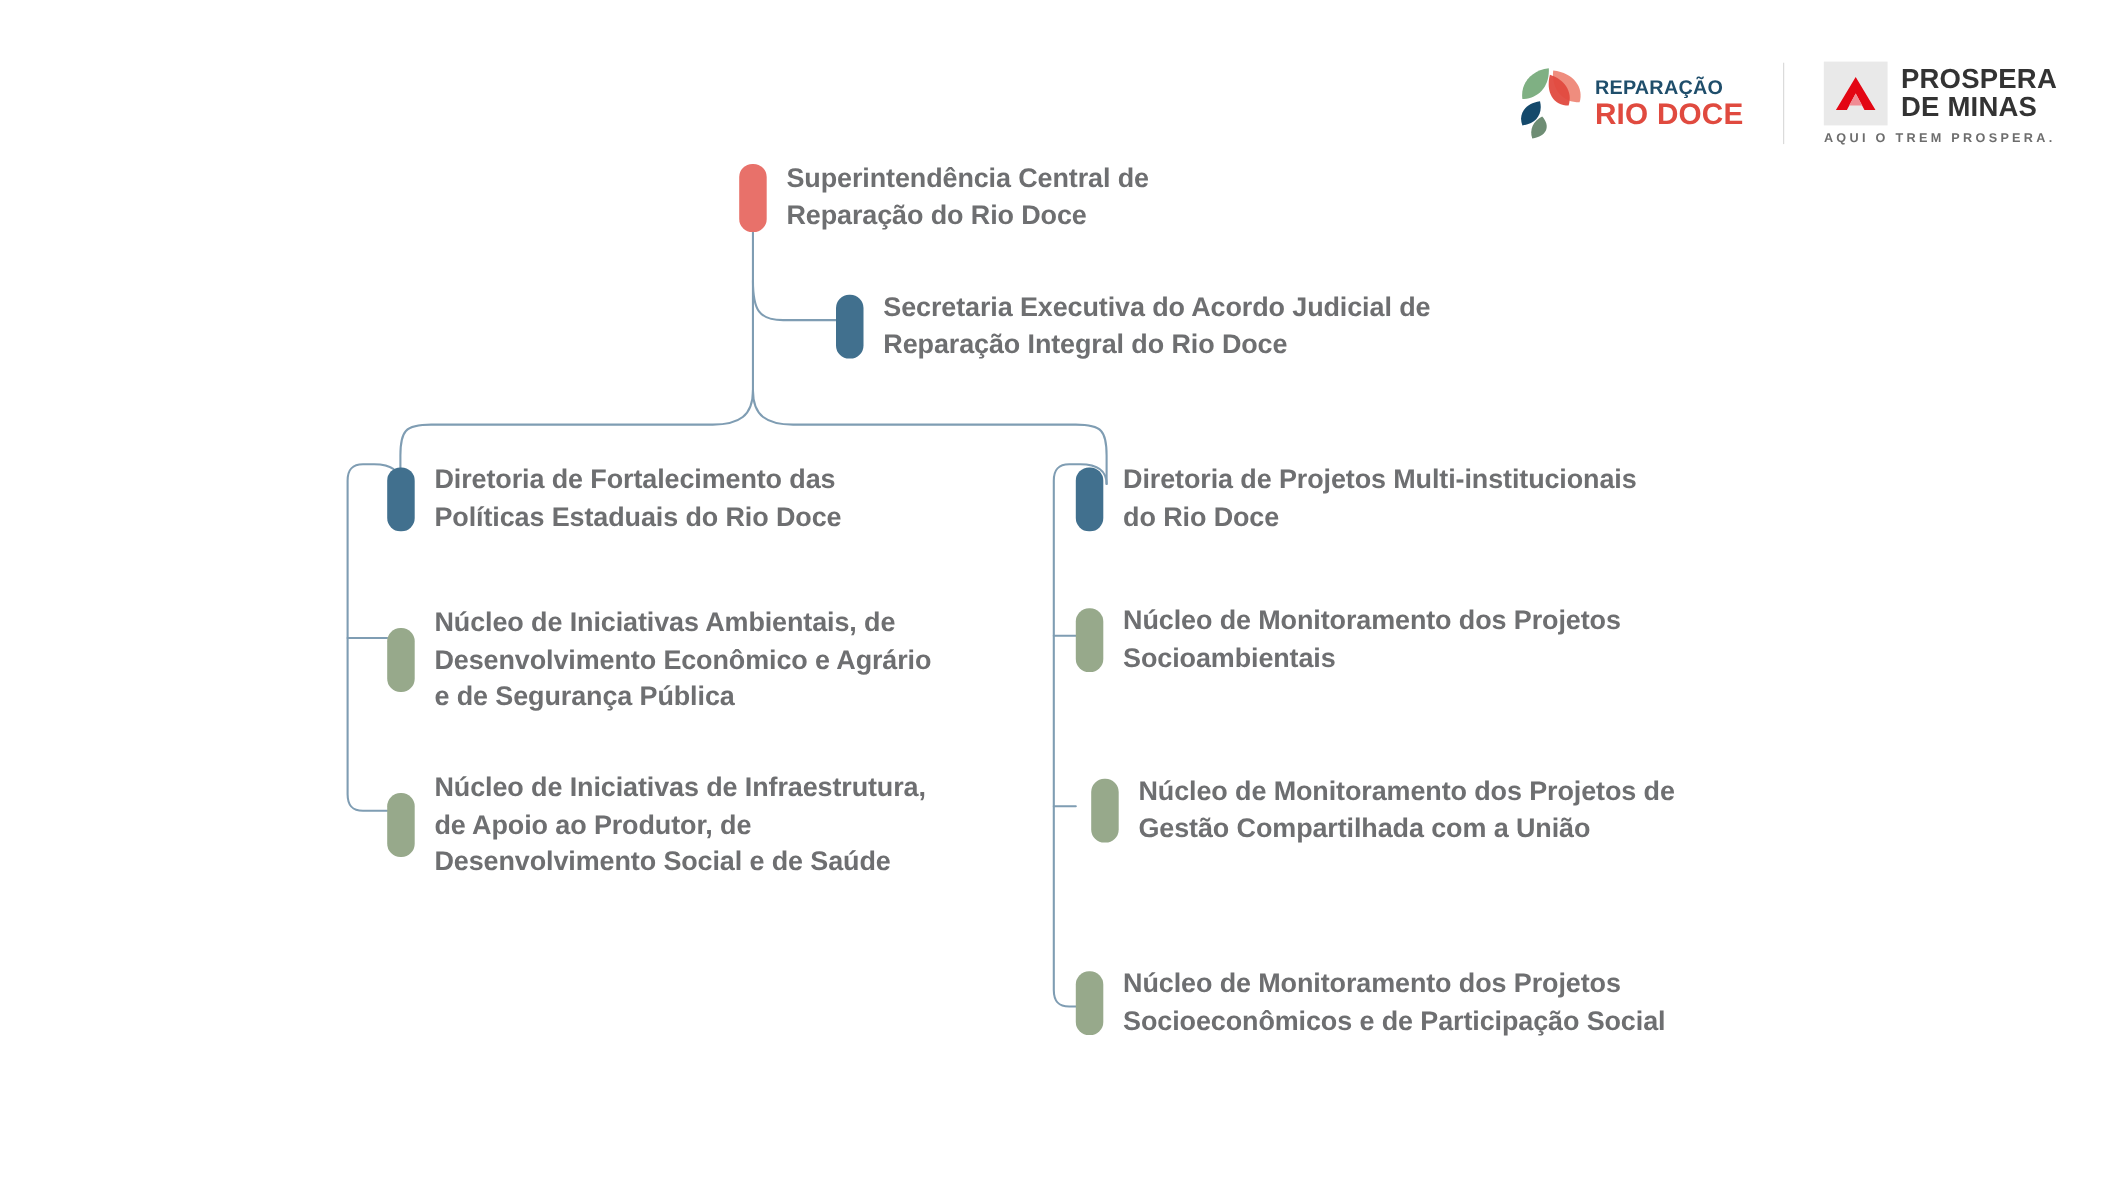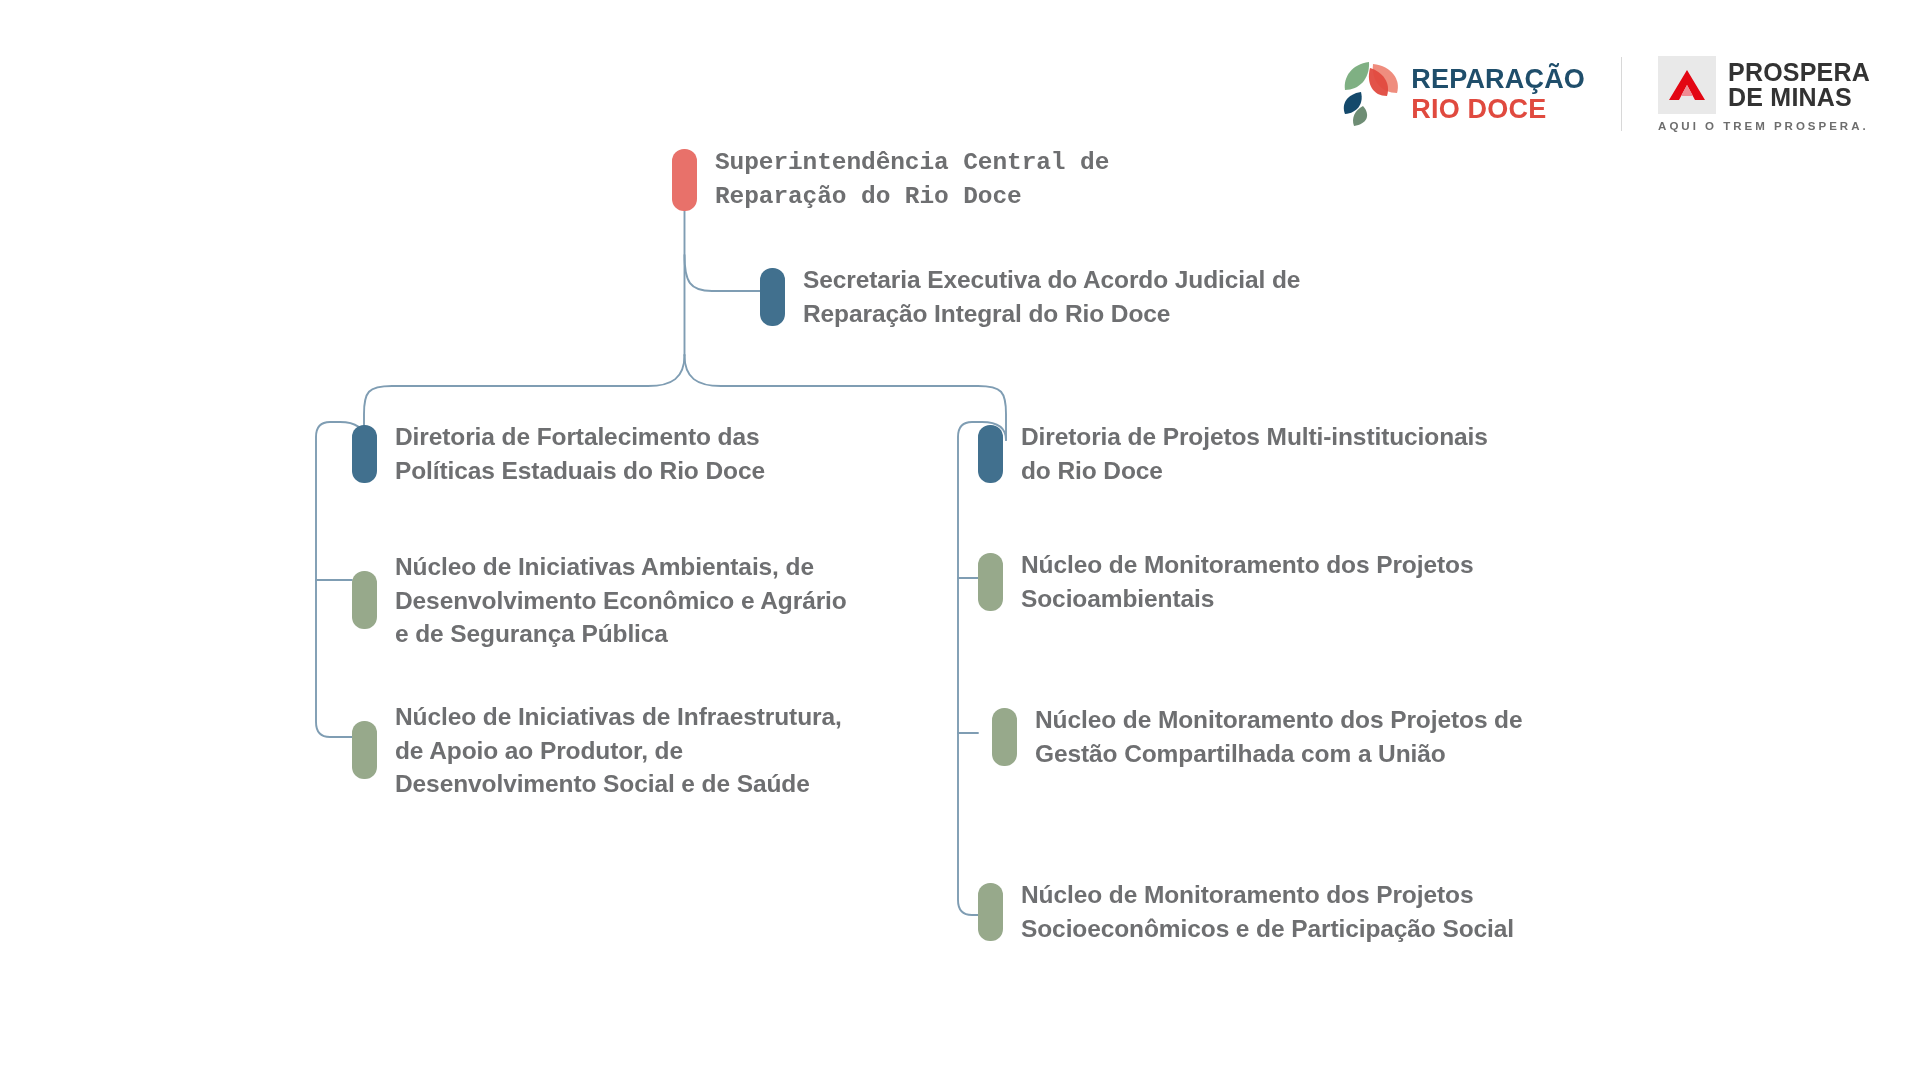--- a/index.html
+++ b/index.html
@@ -52,21 +52,21 @@
     white-space: pre-line;
   }
 
   
   .bar-root   { width: 25px; height: 62px;  background: #E8716A; }
   .bar-dir    { width: 25px; height: 58px;  background: #41708E; }
   .bar-sec    { width: 25px; height: 58px;  background: #41708E; }
   .bar-nuc    { width: 25px; height: 58px;  background: #97A98B; }
 
   
-  #node-root      { left: 672px;  top: 146px; font-family: Liberation Mono, monospace; }
+  #node-root      { left: 672px;  top: 146px; }
   #node-secretaria{ left: 760px;  top: 263px; }
   #node-dir-left  { left: 352px;  top: 420px; }
   #node-dir-right { left: 978px;  top: 420px; }
   #node-nuc-l1    { left: 352px;  top: 550px; }
   #node-nuc-l2    { left: 352px;  top: 700px; }
   #node-nuc-r1    { left: 978px;  top: 548px; }
   #node-nuc-r2    { left: 978px;  top: 703px; padding-left: 14px; }
   #node-nuc-r3    { left: 978px;  top: 878px; }
 
   
@@ -88,21 +88,21 @@
     align-items: center;
     gap: 8px;
   }
   #logo-reparacao .petals { flex: 0 0 auto; }
   #logo-reparacao .wordmark {
     display: flex;
     flex-direction: column;
     line-height: 1.0;
   }
   #logo-reparacao .wm-top {
-    font-size: 27px;
+    font-size: 18px;
     font-weight: 700;
     letter-spacing: 0.2px;
     color: #1F4E6B;
   }
   #logo-reparacao .wm-bottom {
     font-size: 27px;
     font-weight: 700;
     letter-spacing: 0.2px;
     color: #E04A3F;
     margin-top: 3px;

